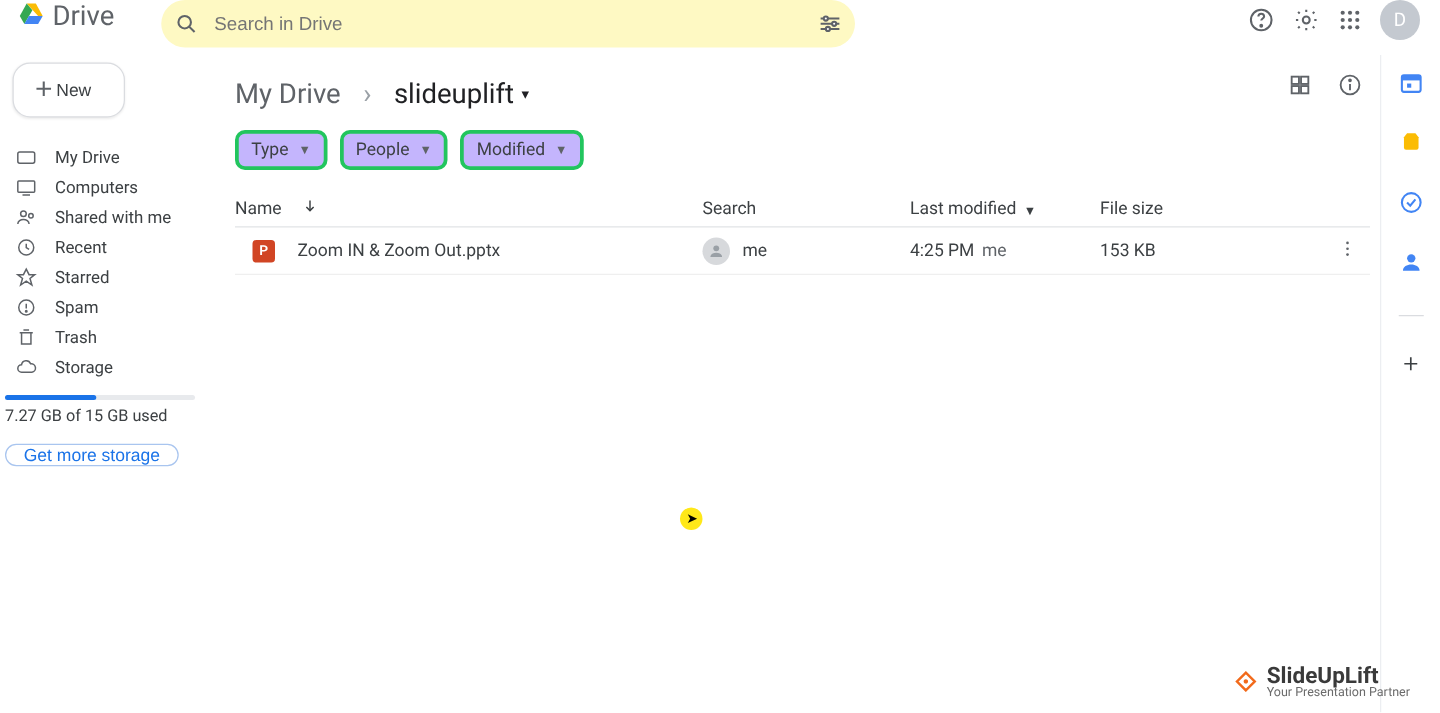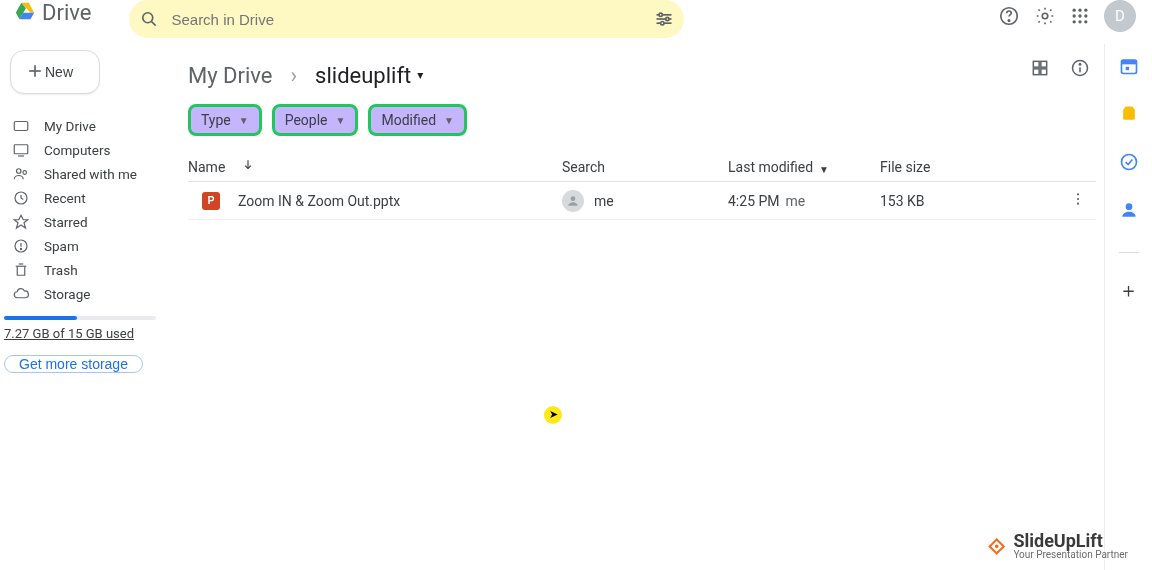--- a/index.html
+++ b/index.html
@@ -80,21 +80,21 @@
     height: 24px; padding-left:8px;
     cursor:pointer;
   }
   .nav-item .nicon { width:18px; display:flex; color:#5f6368; }
   .nav-item span.lbl { color:#3c4043; }
   .storage-bar {
     margin: 10px 4px 6px 0;
     height: 4px; background:#e8eaed; border-radius:2px; position:relative;
   }
   .storage-bar .fill { position:absolute; left:0; top:0; bottom:0; width:48%; background:#1a73e8; border-radius:2px; }
-  .storage-txt { font-size:13px; color:#3c4043; margin-left:0;text-decoration:underline; }
+  .storage-txt { font-size:13px; color:#3c4043; margin-left:0; }
   .get-storage {
     margin-top: 14px;
     border: 1px solid #a9c5ef;
     color: #1a73e8;
     background:#fff;
     border-radius: 18px;
     padding: 0 14px;
     font-size: 14px;
     width: fit-content;
     cursor:pointer;

